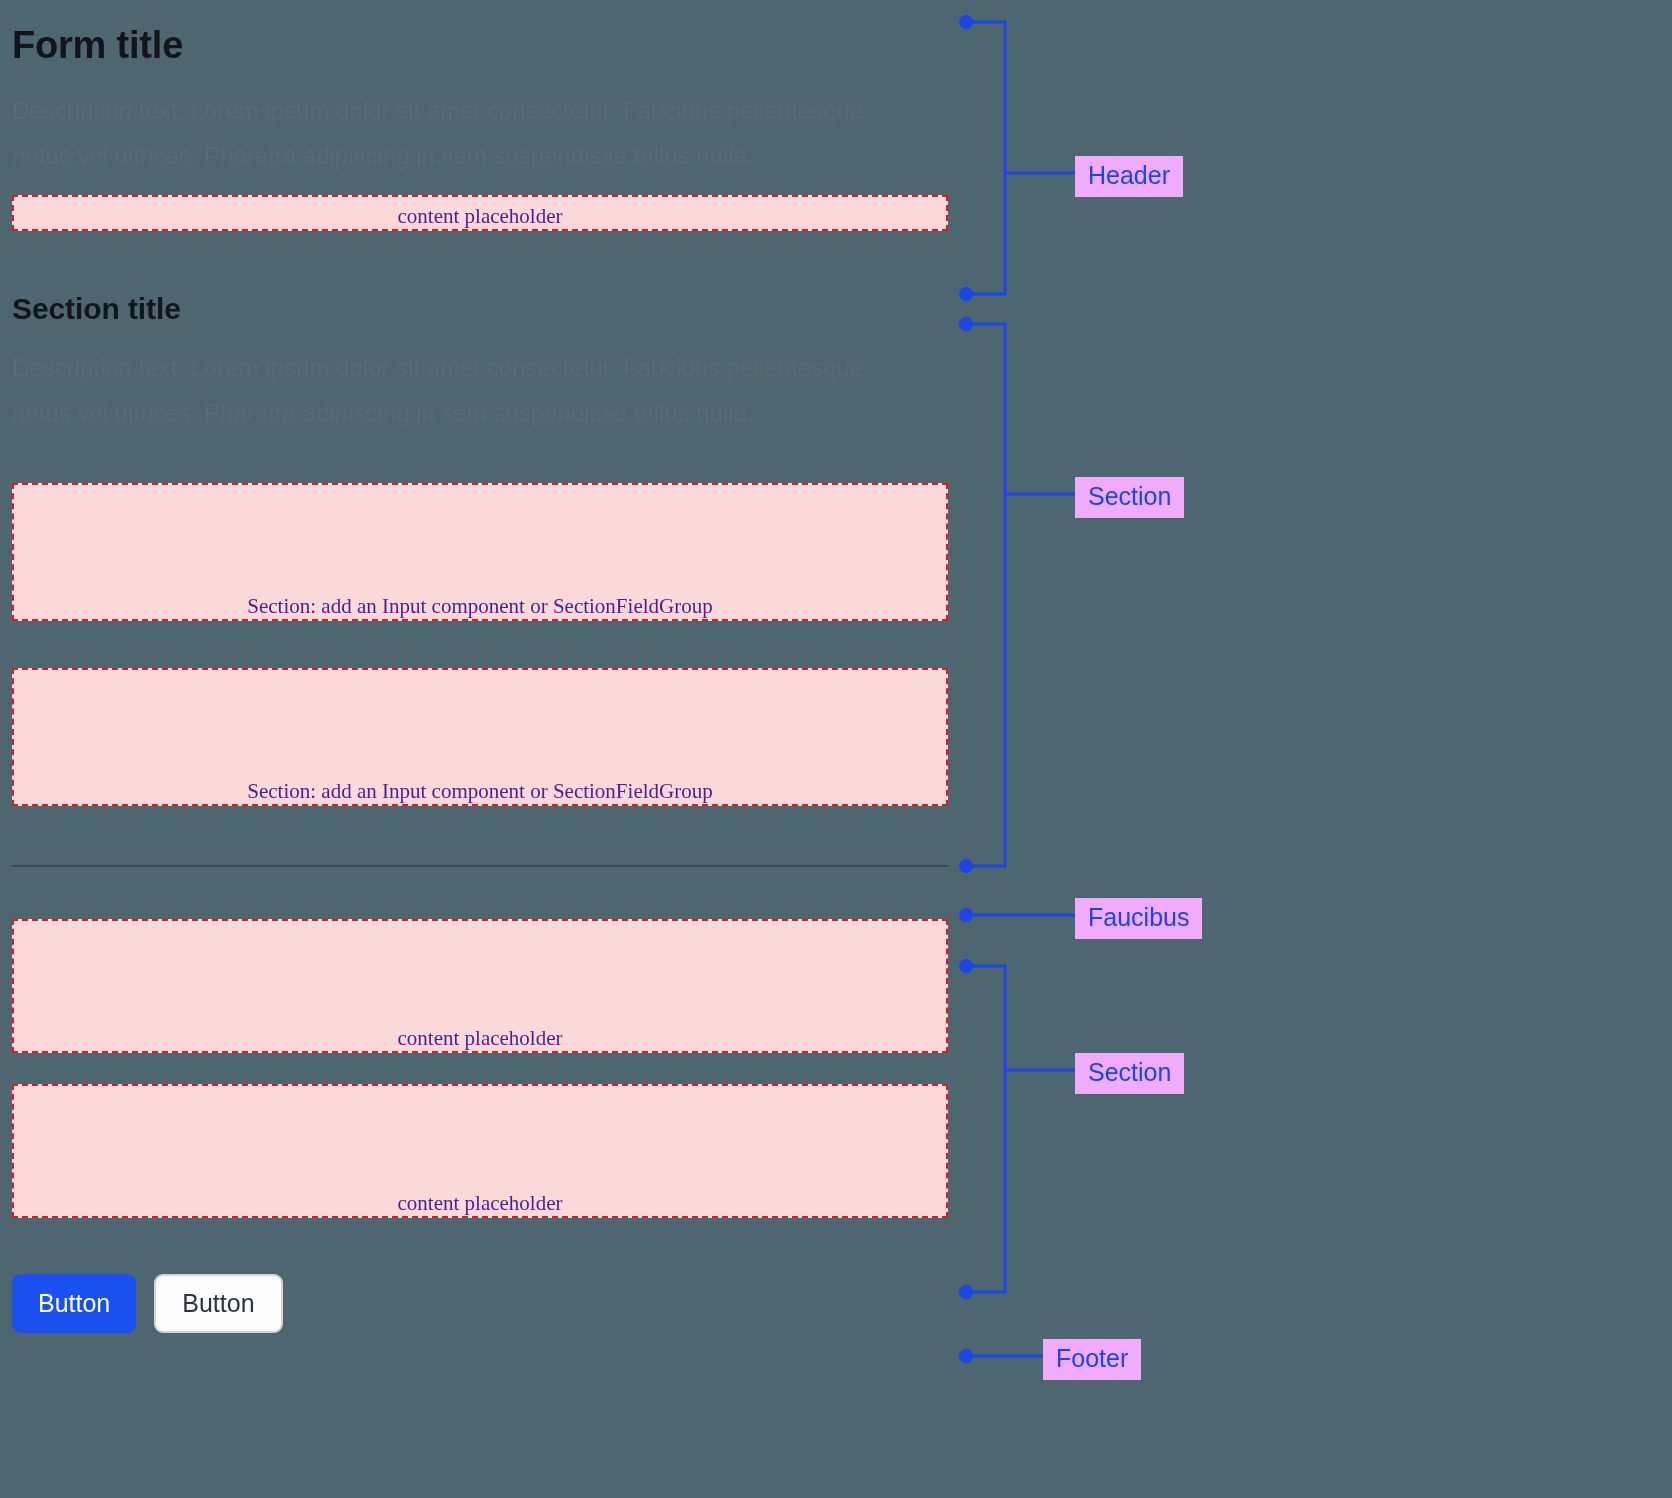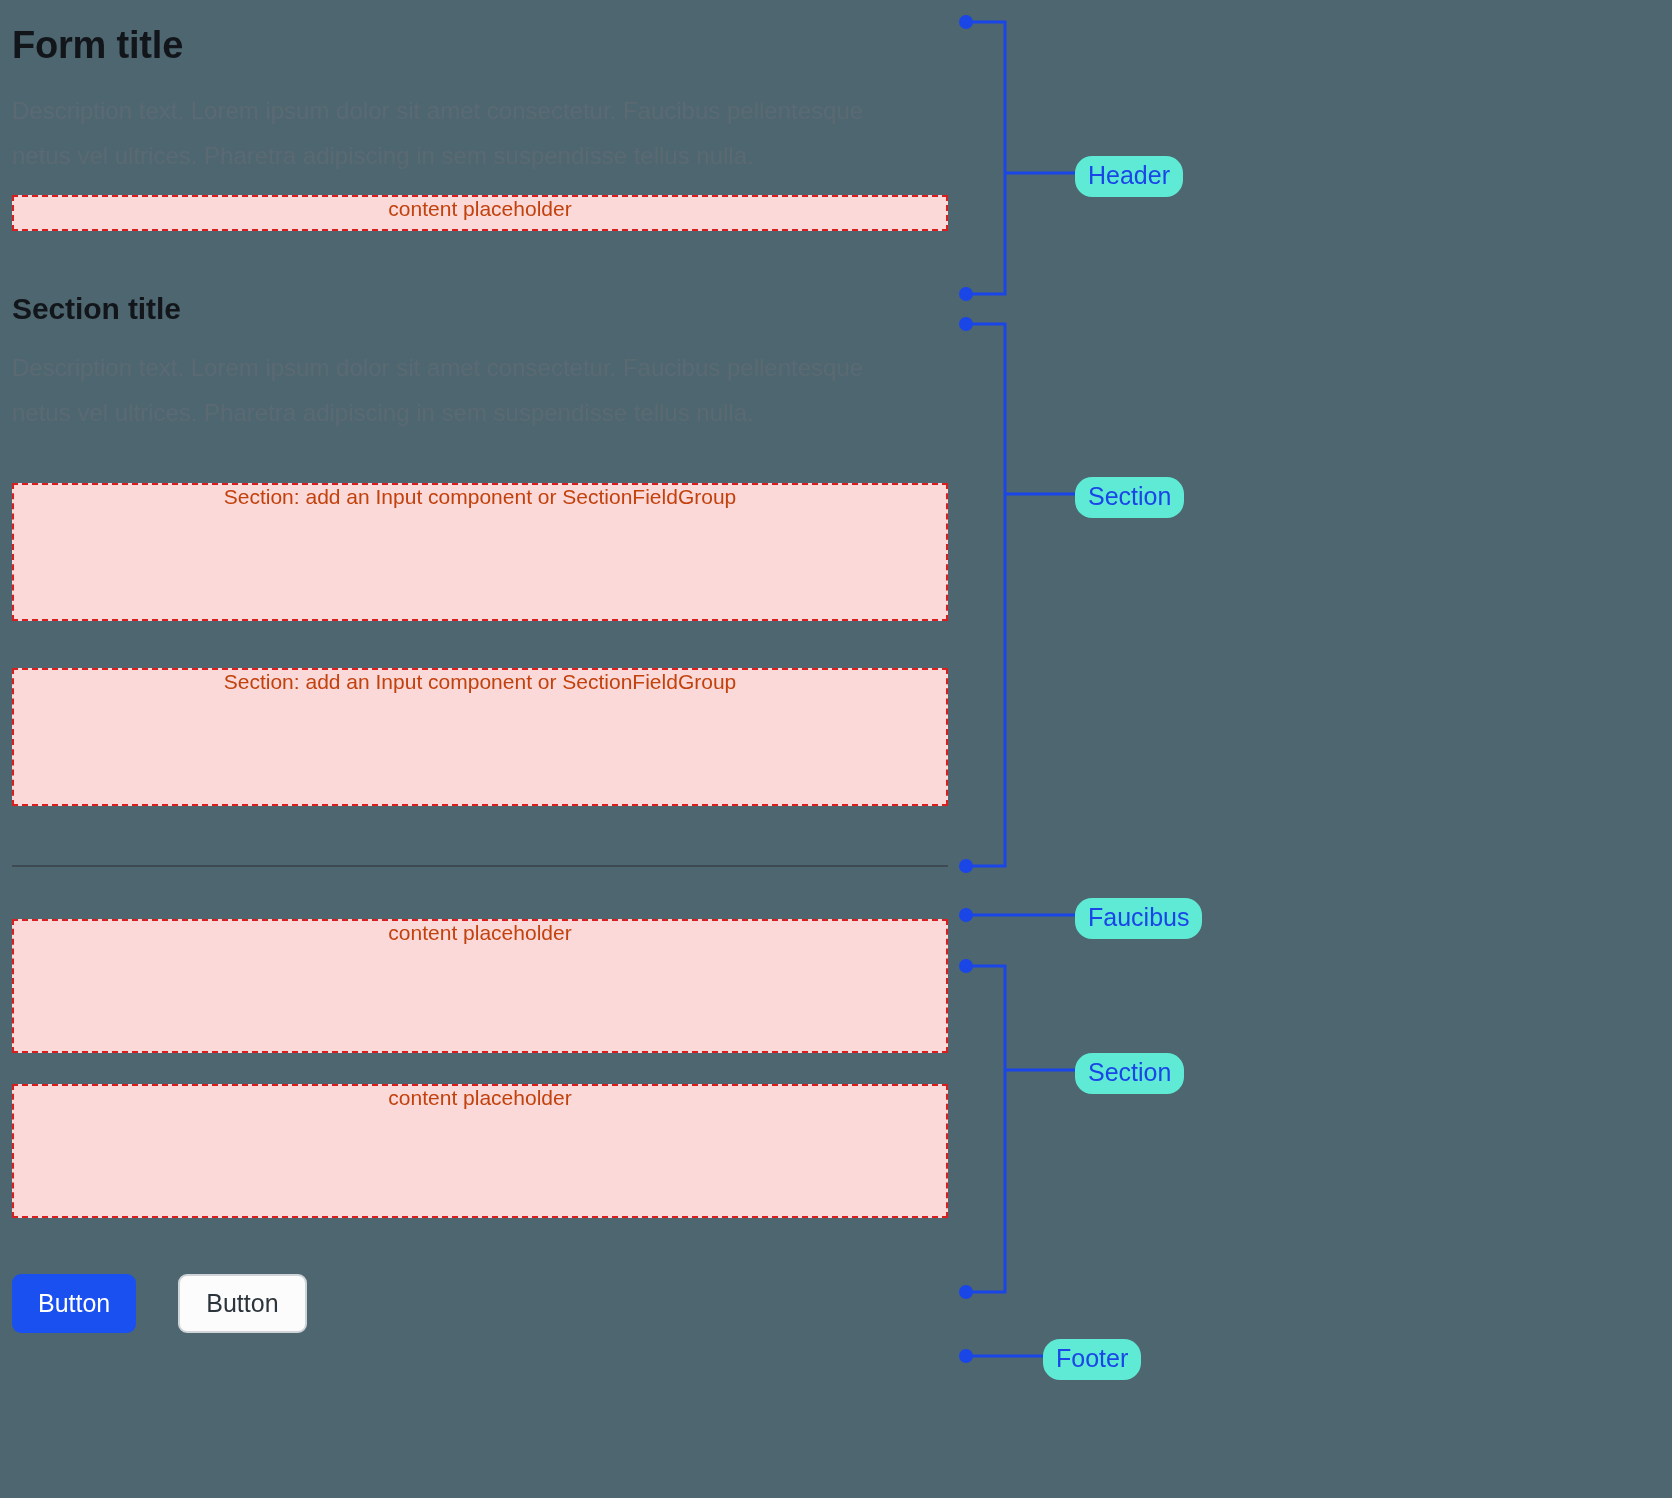--- a/index.html
+++ b/index.html
@@ -50,45 +50,45 @@
     max-width: 900px;
   }
 
   .header-block .desc { margin-top: 20px; }
   .section-block .desc { margin-top: 18px; }
 
   
   .ph {
     background: #fbd9d9;
     border: 2px dashed #d81e1e;
-    color: #c2410c;
-    font-family: Liberation Sans, sans-serif;
+    color: #4c1d95;
+    font-family: Liberation Serif, serif;
     font-size: 21px;
     display: flex;
-    align-items: flex-start;
+    align-items: flex-end;
     justify-content: center;
     text-align: center;
     width: 936px;
   }
 
   .ph-thin   { height: 36px; }
   .ph-tall   { height: 138px; }
   .ph-medium { height: 134px; }
 
   .separator {
     width: 936px;
     height: 2px;
     background: #3e4a52;
   }
 
   
   .footer-row {
     display: flex;
     align-items: center;
-    gap: 42px;
+    gap: 18px;
   }
 
   .btn {
     font-family: "Liberation Sans", sans-serif;
     font-size: 25px;
     border-radius: 9px;
     cursor: pointer;
     line-height: 1;
     display: inline-flex;
     align-items: center;
@@ -119,25 +119,25 @@
   .anno-svg {
     position: absolute;
     left: 0;
     top: 0;
     width: 1672px;
     height: 1498px;
   }
 
   .badge {
     position: absolute;
-    background: #5eead4;
+    background: #f0abfc;
     color: #1a46e8;
     font-family: "Liberation Sans", sans-serif;
     font-size: 25px;
-    border-radius: 17px;
+    border-radius: 0;
     padding: 5px 13px 7px 13px;
     white-space: nowrap;
     line-height: 1.15;
     pointer-events: auto;
   }
 </style>
 </head>
 <body>
 
 <div id="root">

